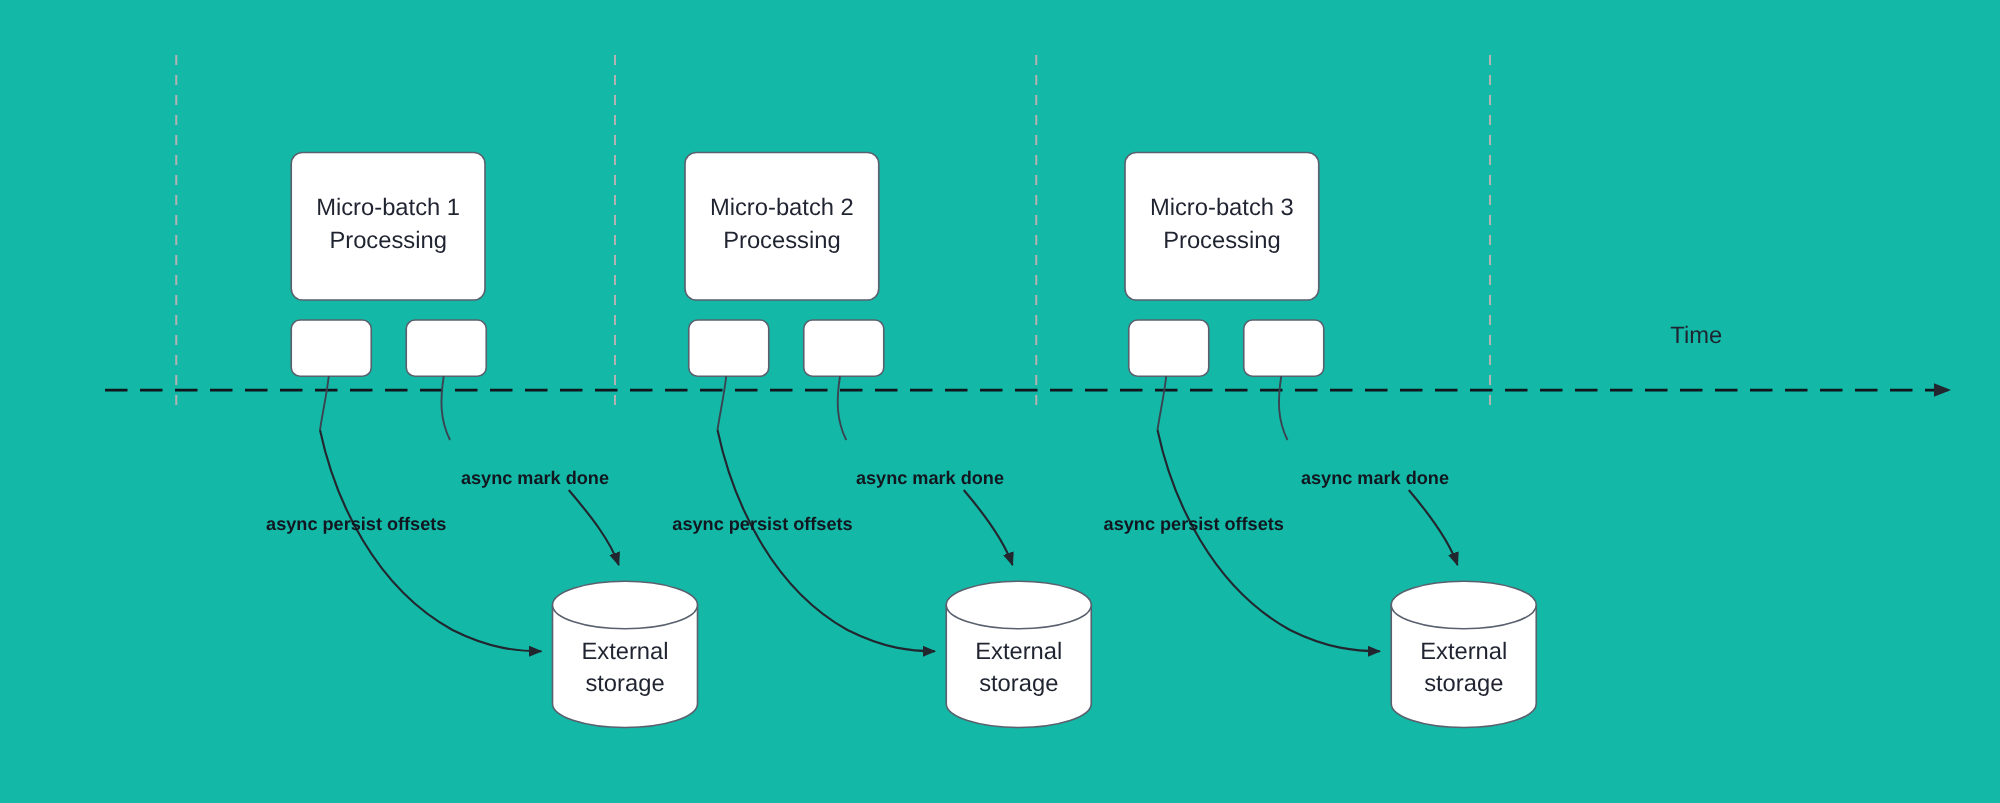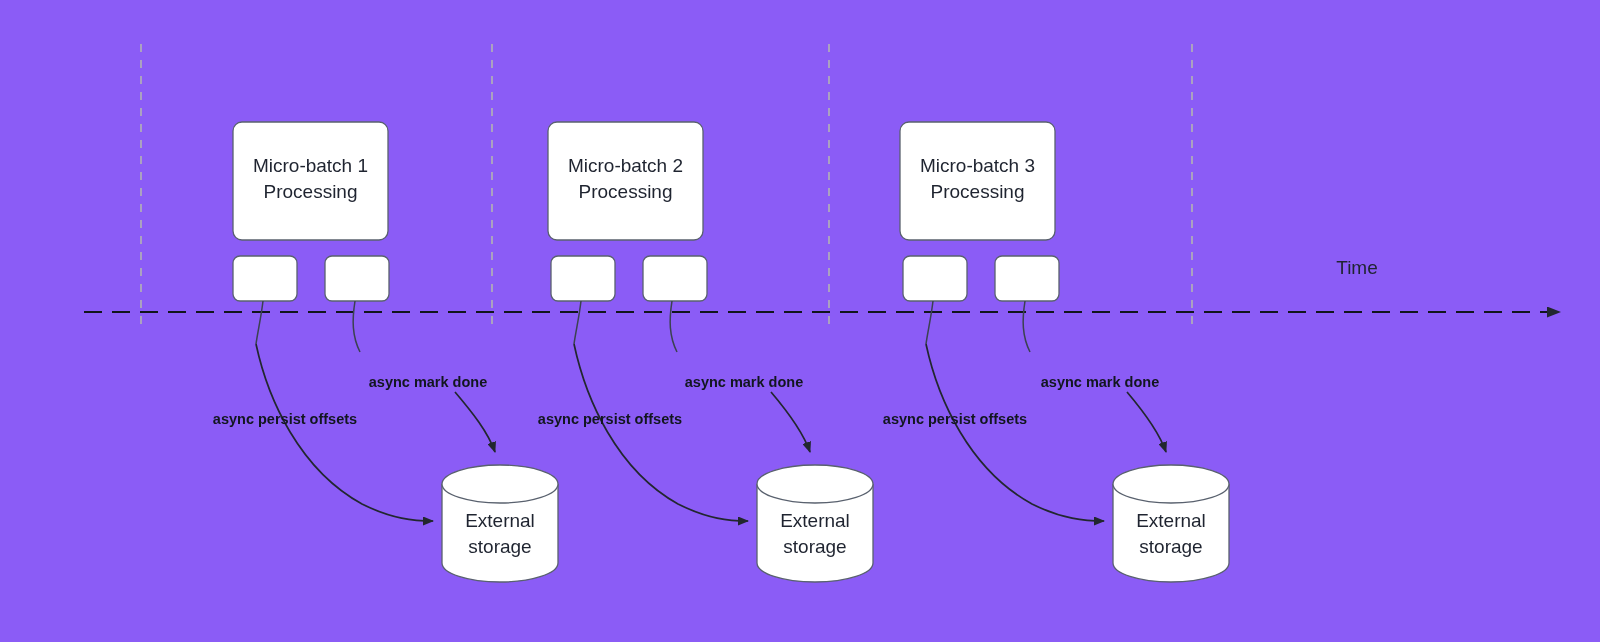--- a/index.html
+++ b/index.html
@@ -4,21 +4,21 @@
 <style>
   html, body {
     margin: 0;
     padding: 0;
     background: #ffffff;
   }
   #canvas {
     position: relative;
     width: 1600px;
     height: 642px;
-    background: #8b5cf6;
+    background: #14b8a6;
     font-family: "Liberation Sans", sans-serif;
     overflow: hidden;
   }
   #diagram-svg {
     position: absolute;
     top: 0;
     left: 0;
     width: 1600px;
     height: 642px;
   }

